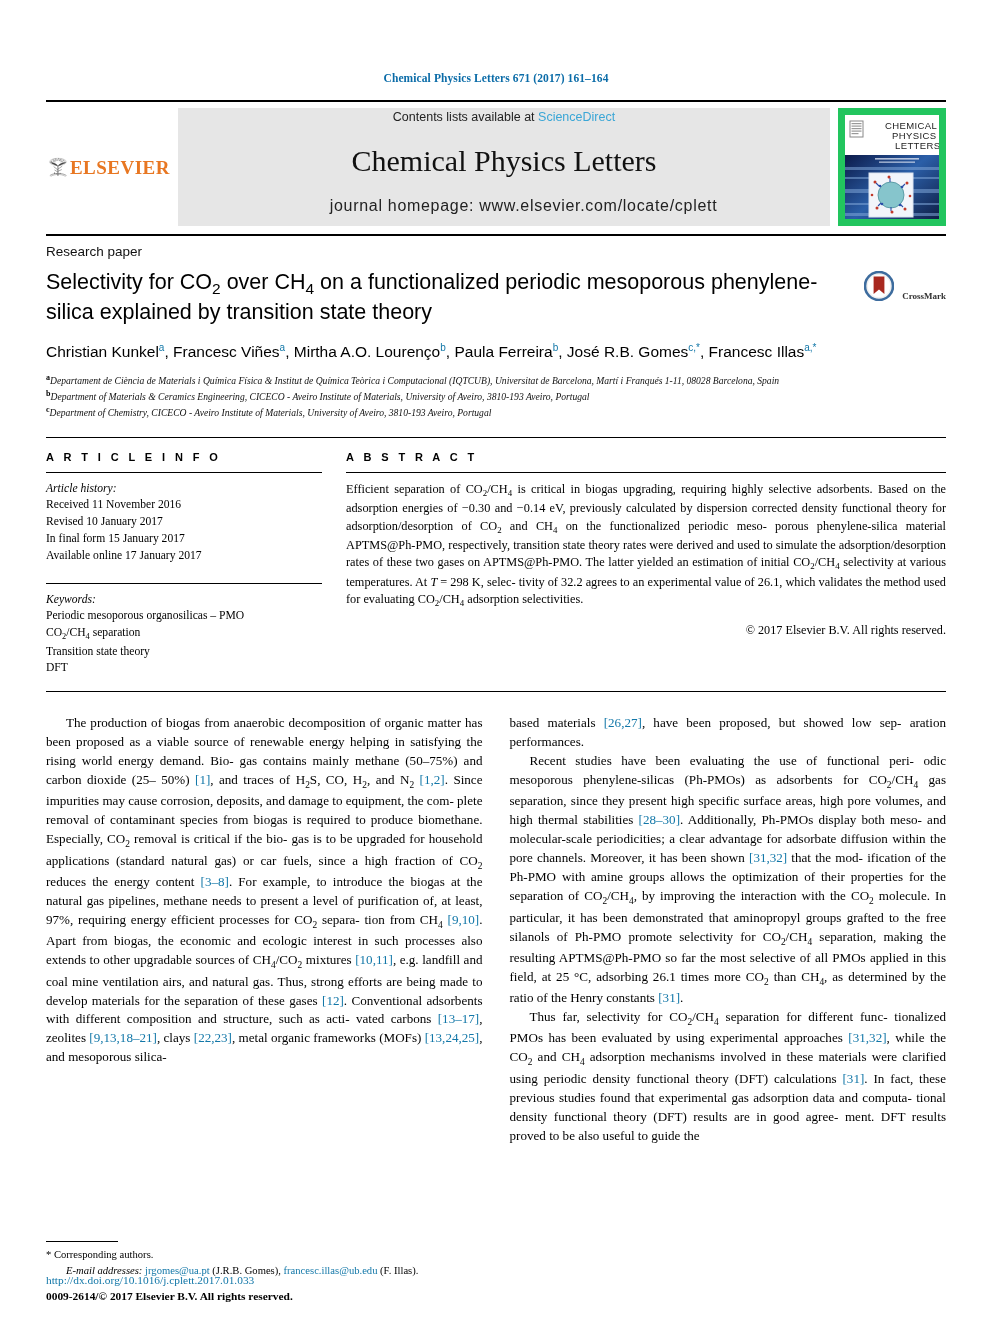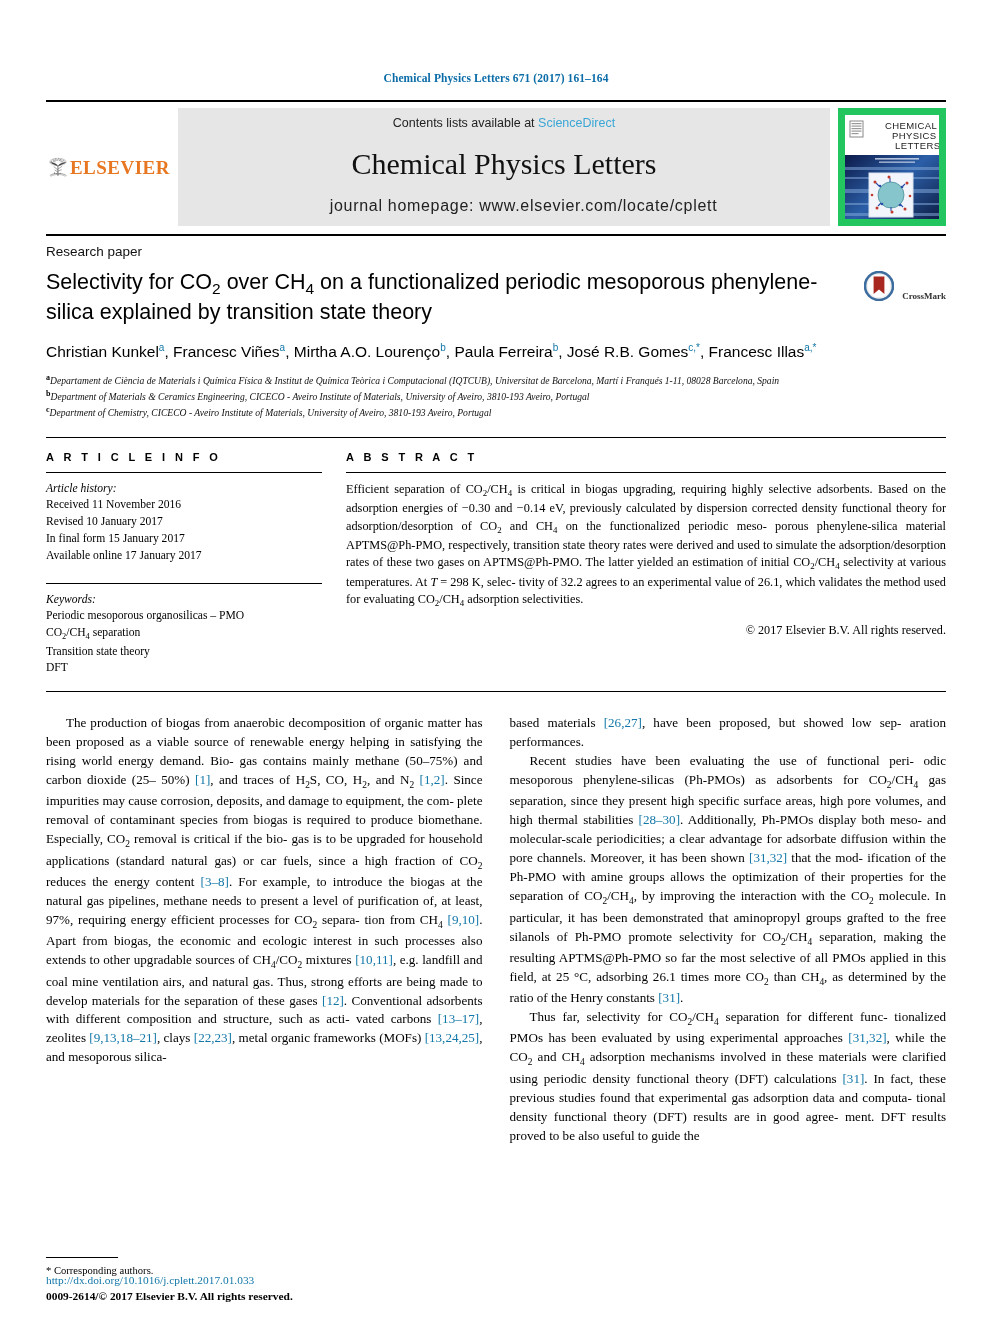--- a/index.html
+++ b/index.html
@@ -62,21 +62,21 @@
     margin-top: 1px;
   }
   .journal-band {
     flex: 1 1 auto;
     background: #e6e6e6;
     margin: 0 8px 0 8px;
     display: flex;
     flex-direction: column;
     justify-content: space-between;
     align-items: center;
-    padding: 8px 0 11px 0;
+    padding: 2px 0 11px 0;
   }
   .contents-line {
     font-family: "Liberation Sans", sans-serif;
     font-size: 12.5px;
     color: #222;
   }
   .contents-line .sd {
     color: #3aa6d6;
   }
   .journal-name {
@@ -540,20 +540,27 @@
       </p>
     </div>
   </div>
 
   <div class="footnote">
     <div class="footnote-rule"></div>
     <div class="fn-line">
       <span>*</span>
       <span>Corresponding authors.</span>
     </div>
+    <div class="fn-line" style="padding-left:20px;text-indent:0">
+      <span class="it">E-mail addresses:</span>
+      <span class="lnk">jrgomes@ua.pt</span>
+      <span>(J.R.B. Gomes),</span>
+      <span class="lnk">francesc.illas@ub.edu</span>
+      <span>(F. Illas).</span>
+    </div>
   </div>
 
   <div class="pagefoot">
     <div class="doi">http://dx.doi.org/10.1016/j.cplett.2017.01.033</div>
     <div class="issn">0009-2614/© 2017 Elsevier B.V. All rights reserved.</div>
   </div>
 
 </div>
 
 </body></html>

